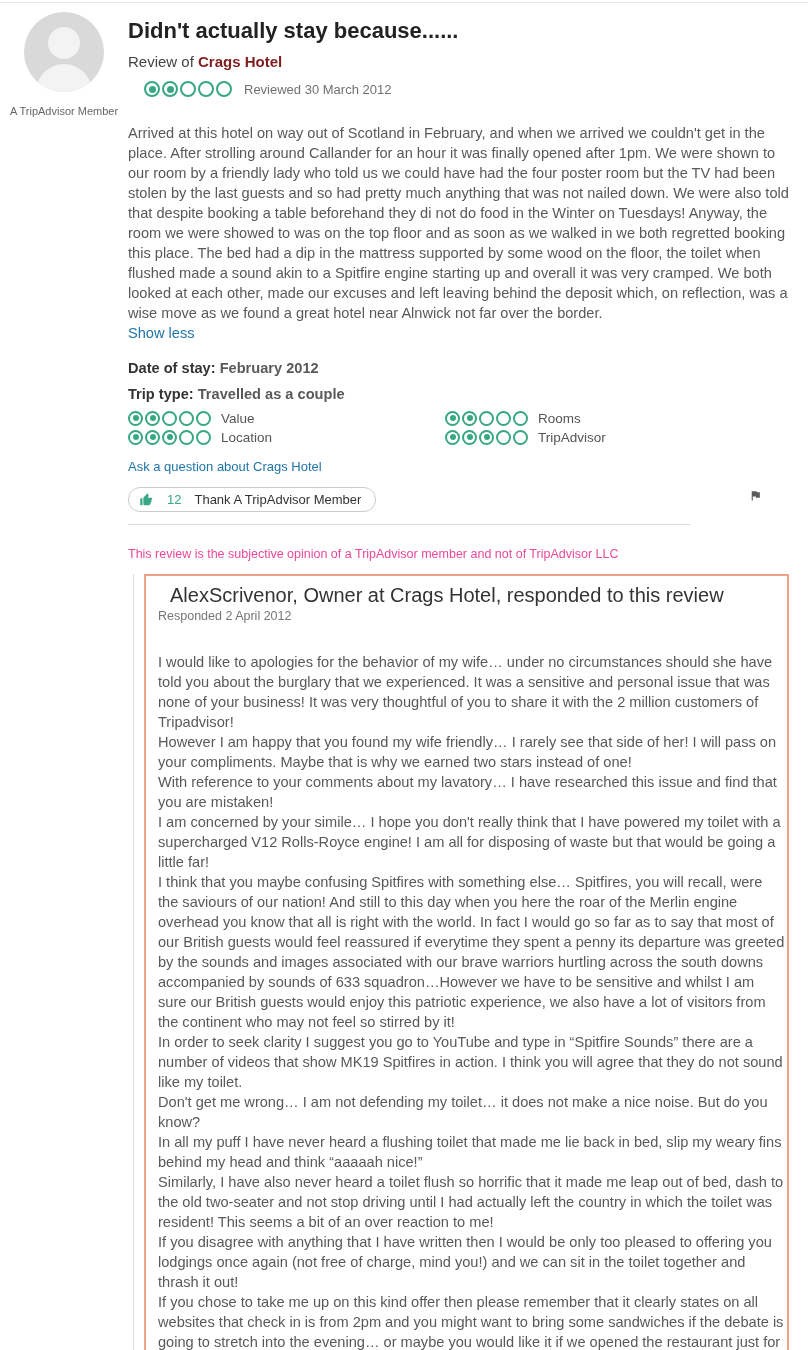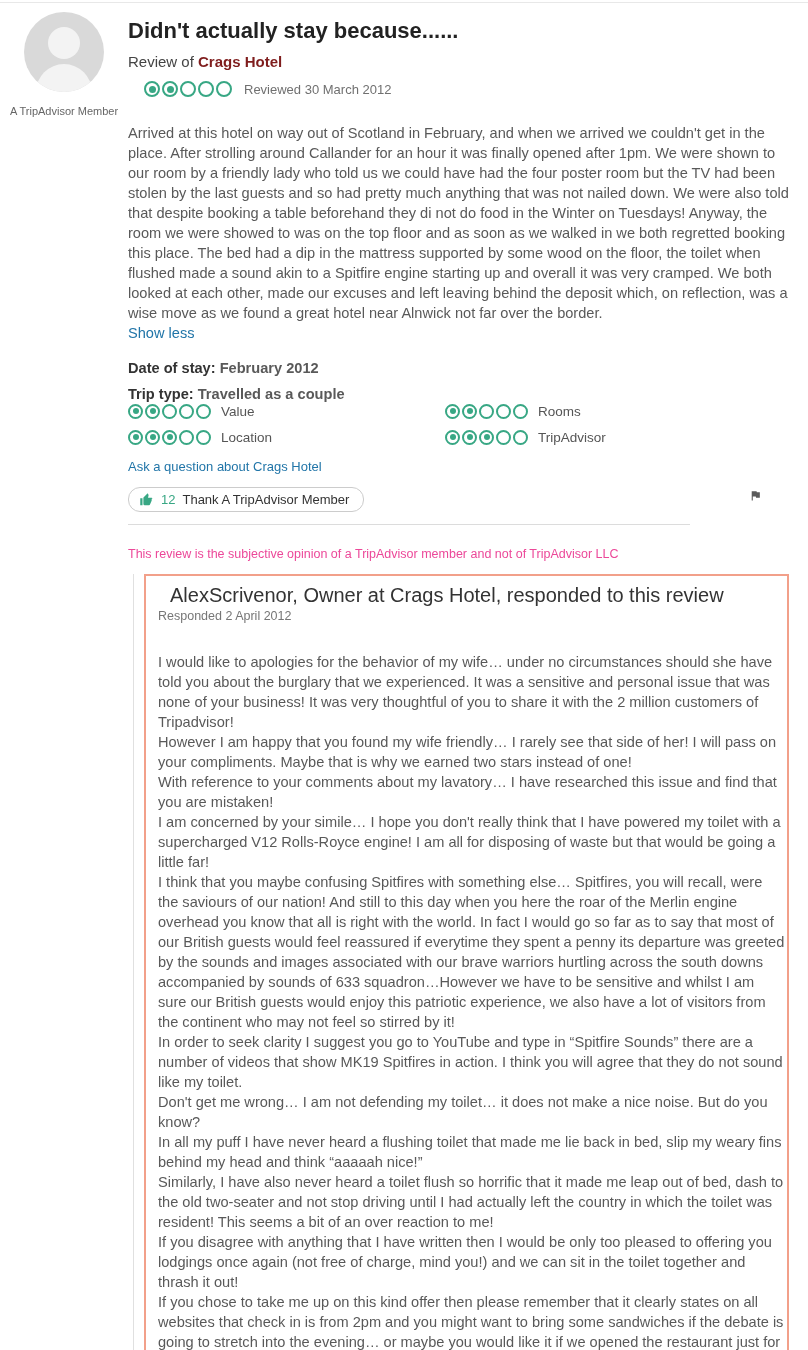--- a/index.html
+++ b/index.html
@@ -28,28 +28,28 @@
   .bubbles{display:inline-flex;align-items:center;}
   .bubble{display:inline-flex;align-items:center;justify-content:center;width:12px;height:12px;border:2px solid var(--green);border-radius:50%;margin-right:2px;background:#fff;}
   .bubble .dot{width:7px;height:7px;border-radius:50%;background:var(--green);}
   .reviewed-date{margin-left:10px;font-size:13px;color:#707070;}
   .review-body{margin-top:26px;font-size:14.6px;line-height:20px;color:#595959;white-space:pre-line;}
   a.link{color:var(--link);text-decoration:none;cursor:pointer;}
   .show-less{display:inline-block;font-size:14.6px;line-height:20px;}
   .meta-line{margin-top:17px;font-size:14.6px;color:#595959;font-weight:bold;}
   .meta-line b{color:#333;}
   .meta-line.trip{margin-top:10px;}
-  .subratings{display:grid;grid-template-columns:317px auto;grid-auto-rows:18px;row-gap:8px;}
+  .subratings{margin-top:7px;display:grid;grid-template-columns:317px auto;grid-auto-rows:18px;row-gap:1px;}
   .subrating{display:flex;align-items:center;}
   .subrating .bubble{width:11px;height:11px;}
   .subrating .bubble .dot{width:6px;height:6px;}
   .subrating-label{margin-left:8px;font-size:13.5px;color:#555;}
   .ask-q{margin-top:13px;font-size:13px;}
   .action-row{margin-top:13px;display:flex;align-items:flex-start;justify-content:space-between;}
-  .thank-btn{display:inline-flex;align-items:center;gap:7px;border:1px solid #ccc;border-radius:12px;background:#fff;padding:4px 14px 4px 10px;cursor:pointer;font-family:inherit;}
+  .thank-btn{display:inline-flex;align-items:center;gap:13px;border:1px solid #ccc;border-radius:12px;background:#fff;padding:4px 14px 4px 10px;cursor:pointer;font-family:inherit;}
   .thank-count{color:var(--green);font-size:13px;}
   .thank-label{color:#333;font-size:13px;}
   .flag-btn{background:none;border:none;padding:2px;cursor:pointer;margin-right:28px;}
   .divider{margin-top:12px;width:562px;height:1px;background:#dcdcdc;}
   .disclaimer{margin-top:22px;font-size:12.5px;color:#ec4899;}
   
   .response-indent{margin-left:133px;border-left:1px solid #e0e0e0;padding-left:10px;margin-top:13px;padding-bottom:10px;}
   .response-box{border:2px solid var(--response_border);width:645px;box-sizing:border-box;padding:10px 12px 8px 12px;background:#fff;}
   .response-header{font-size:20px;color:#333;line-height:19px;margin-left:12px;}
   .response-date{margin-top:4px;font-size:12.5px;color:#767676;}

